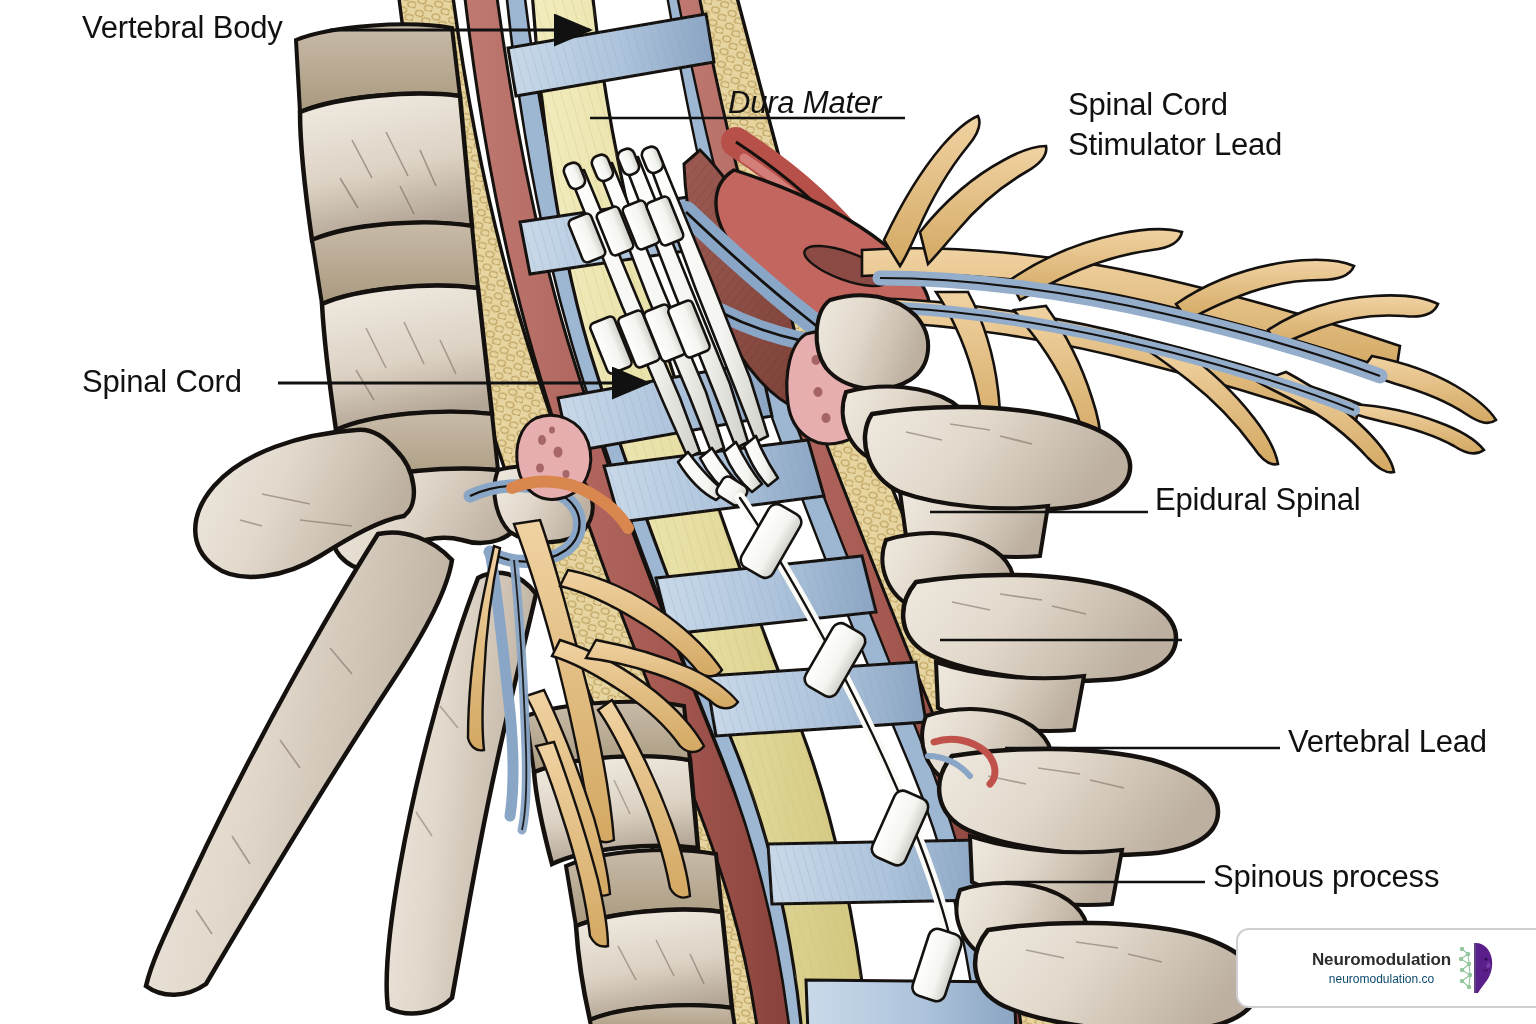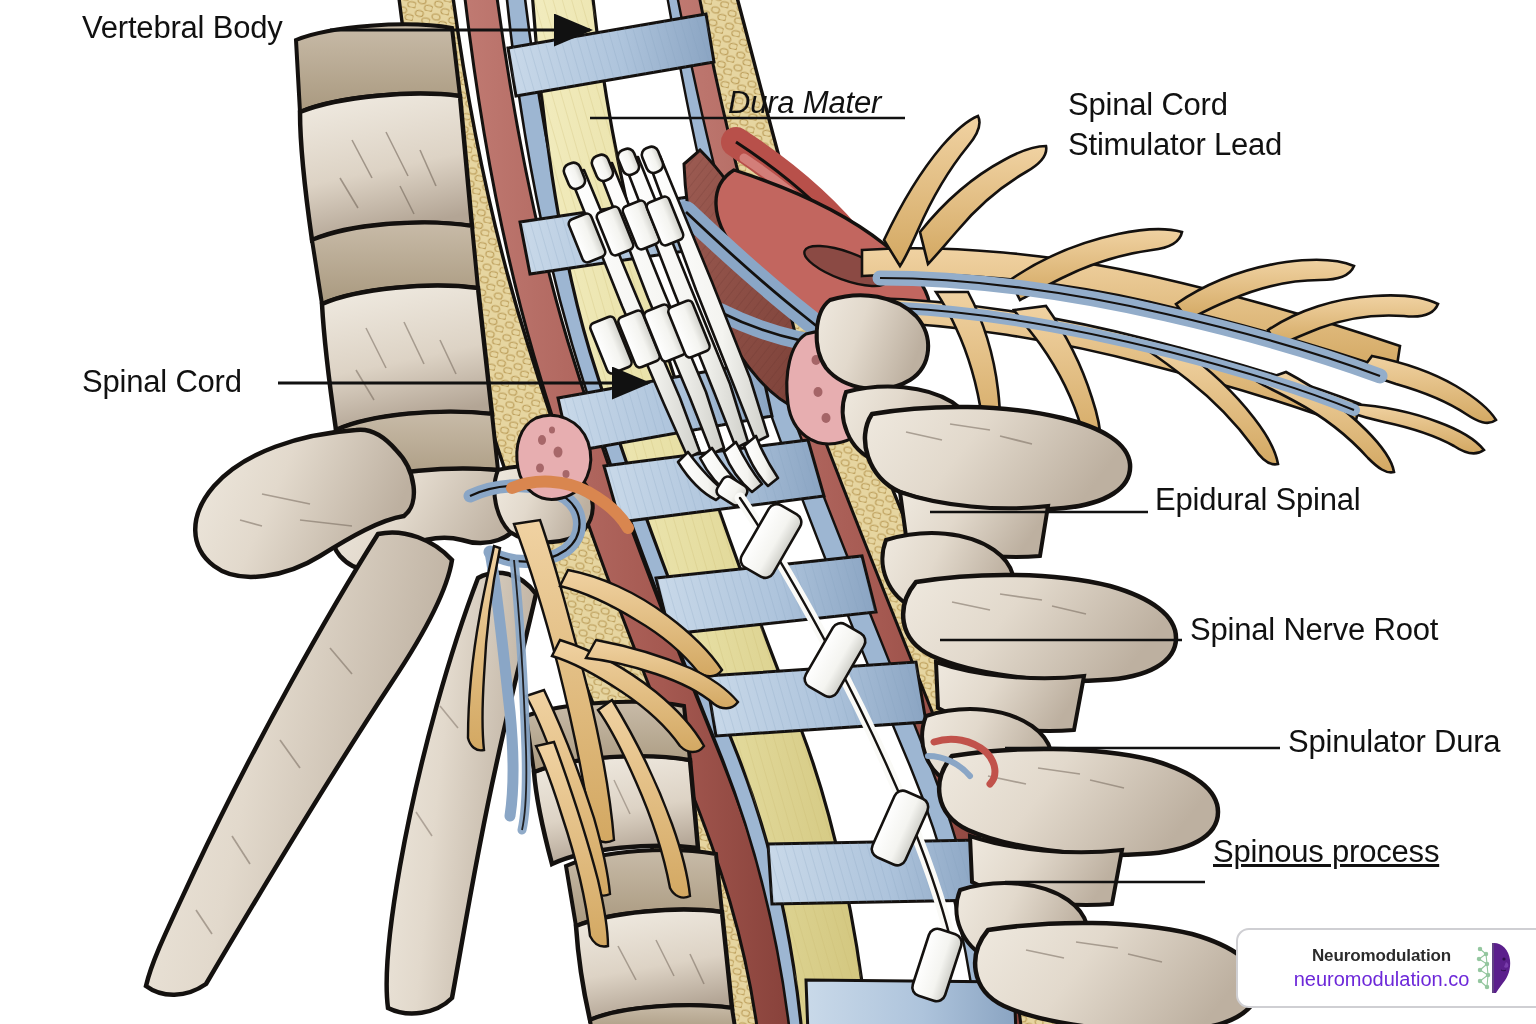--- a/index.html
+++ b/index.html
@@ -55,22 +55,22 @@
   }
   #logo-title {
     font-family: "Liberation Sans", sans-serif;
     font-size: 17px;
     font-weight: bold;
     color: #2c2c2c;
     letter-spacing: -0.1px;
   }
   #logo-url {
     font-family: "Liberation Sans", sans-serif;
-    font-size: 20px;
-    color: #6d28d9;
+    font-size: 12px;
+    color: #0c4a6e;
     margin-top: 2px;
   }
   #logo-mark {
     width: 40px;
     height: 52px;
     flex: 0 0 auto;
   }
 </style>
 </head>
 <body>
@@ -514,25 +514,24 @@
 
   <div class="lbl" style="left:728px; top:83px;font-style:italic;">Dura Mater</div>
 
   <div class="lbl" style="left:1068px; top:85px;">Spinal Cord
 Stimulator Lead</div>
 
   <div class="lbl" style="left:82px;  top:362px;">Spinal Cord</div>
 
   <div class="lbl" style="left:1155px; top:480px;">Epidural Spinal</div>
 
-  <div class="lbl" style="left:1190px; top:610px;">Spinal Nerve Root</div>
-
-  <div class="lbl" style="left:1288px; top:722px;">Spinulator Dura</div>
-
-  <div class="lbl" style="left:1213px; top:832px;text-decoration:underline;">Spinous process</div>
+
+  <div class="lbl" style="left:1288px; top:722px;">Vertebral Lead</div>
+
+  <div class="lbl" style="left:1213px; top:857px;">Spinous process</div>
 
   <div id="logo-card">
     <div id="logo-text">
       <div id="logo-title">Neuromodulation</div>
       <div id="logo-url">neuromodulation.co</div>
     </div>
     <svg id="logo-mark" viewBox="0 0 40 52" xmlns="http://www.w3.org/2000/svg">
       <g stroke="#8fc49a" stroke-width="1.1" fill="none" opacity="0.95">
         <circle cx="5" cy="7" r="1.7" fill="#8fc49a"></circle>
         <circle cx="11" cy="12" r="1.7" fill="#8fc49a"></circle>

